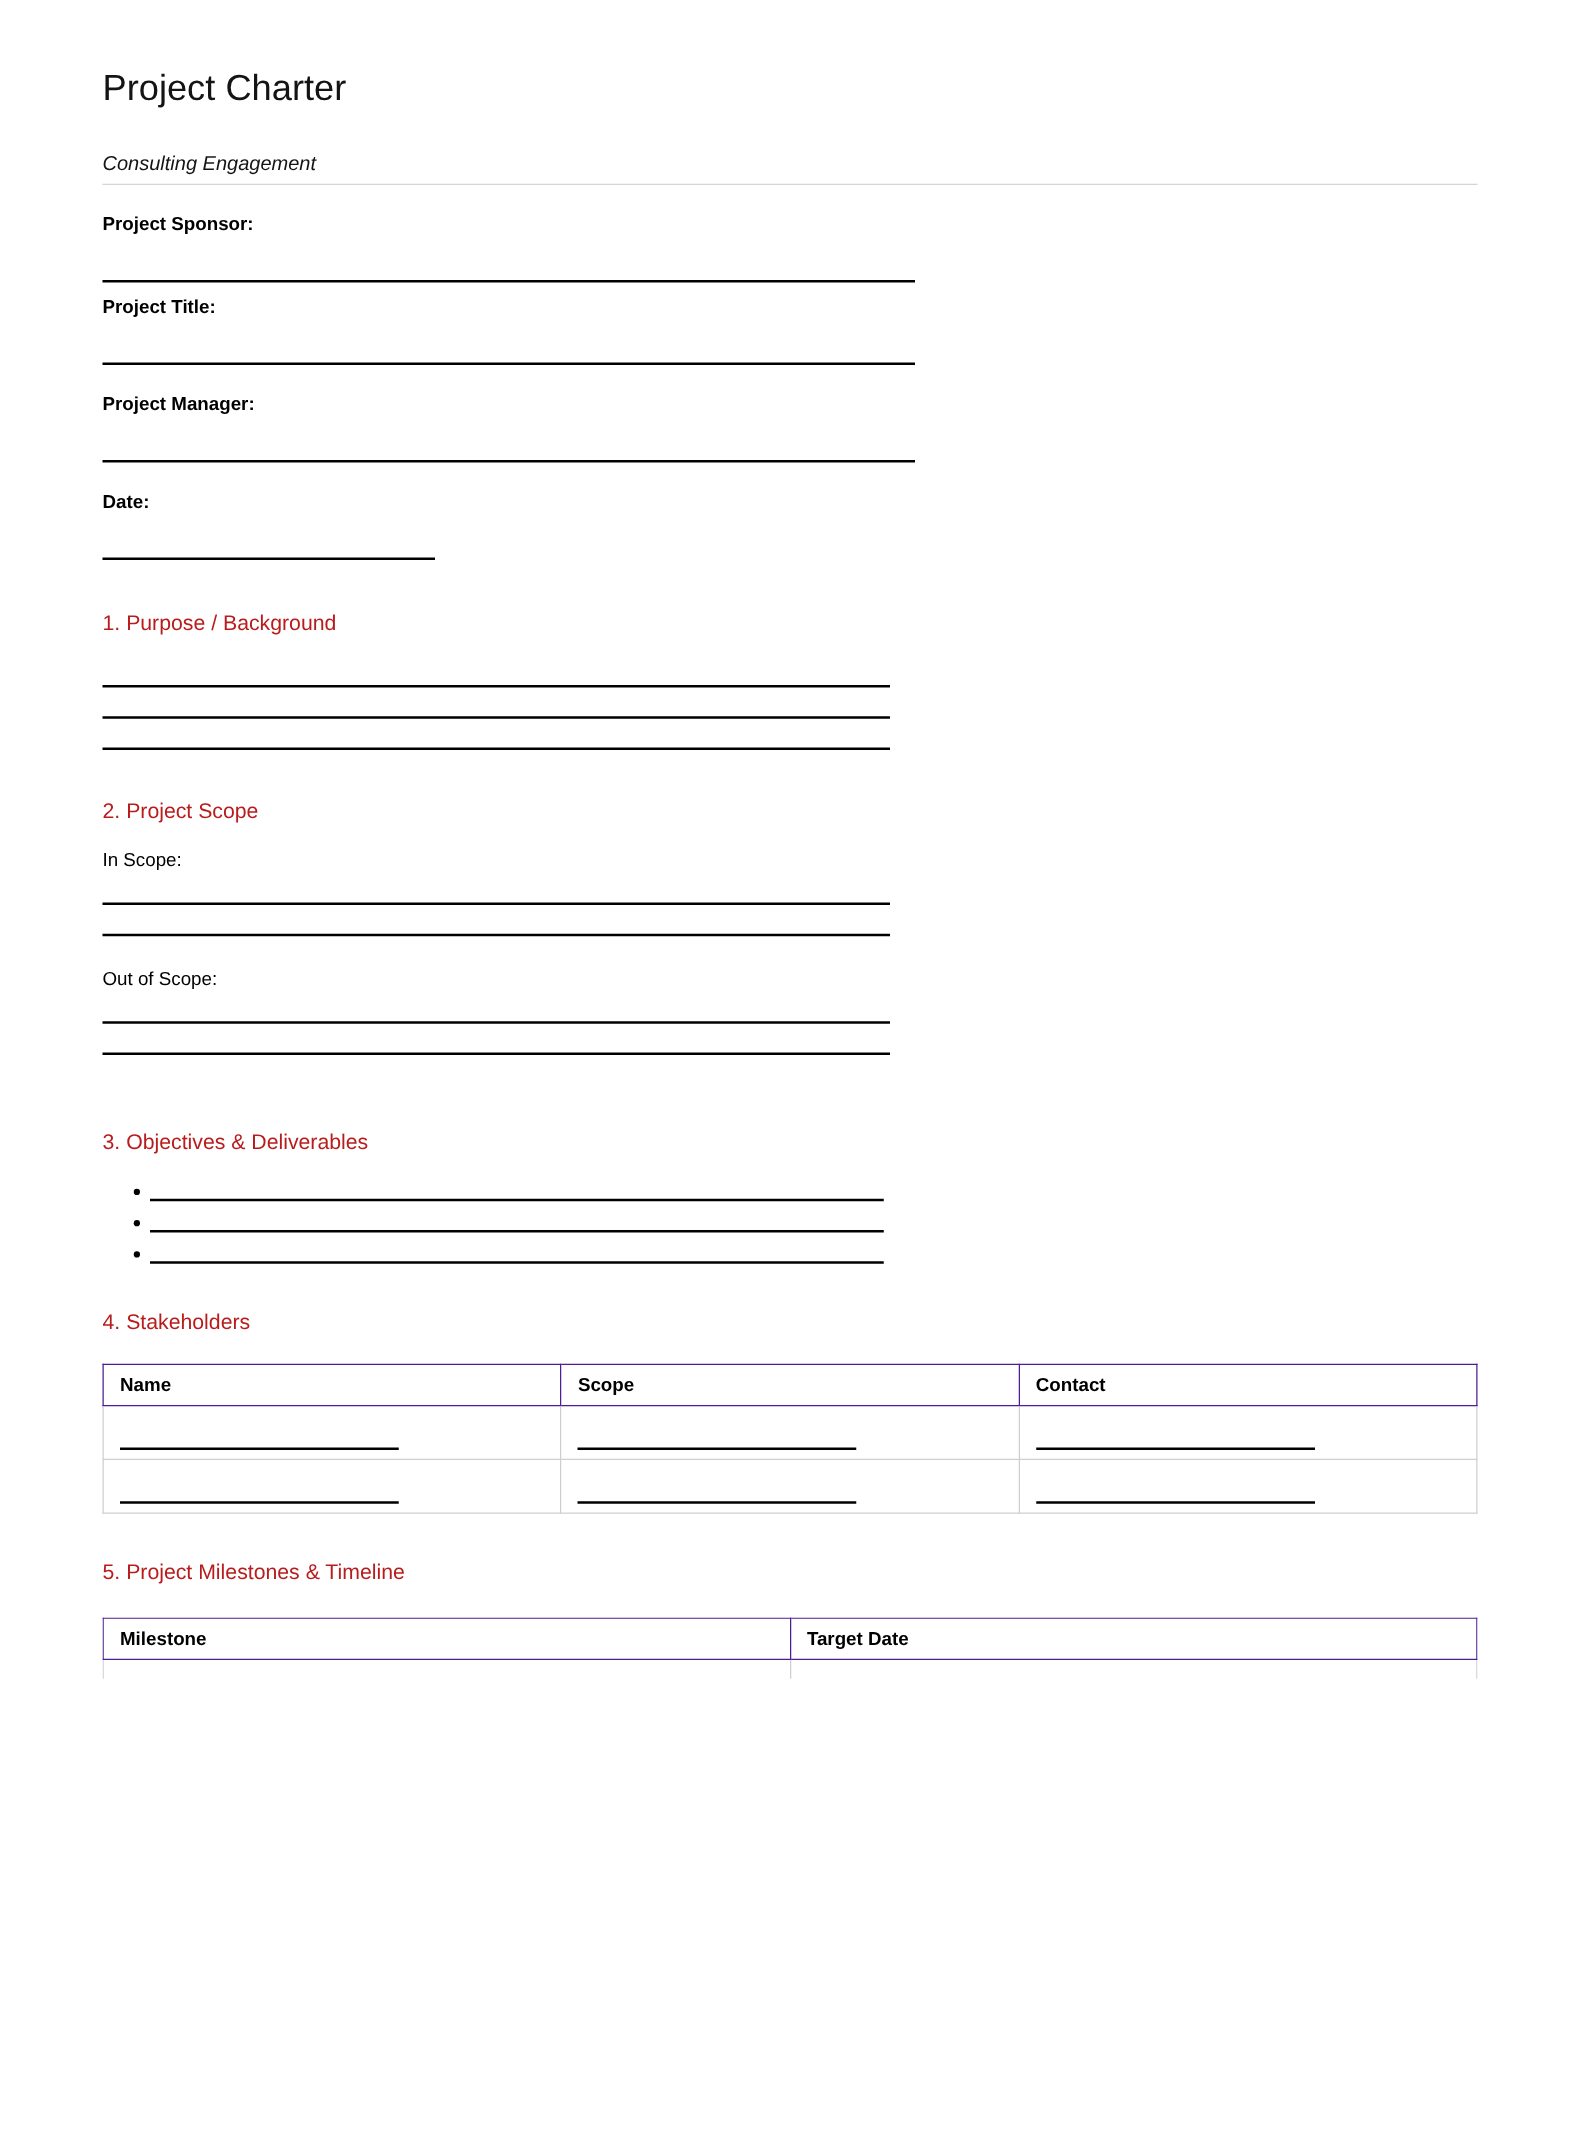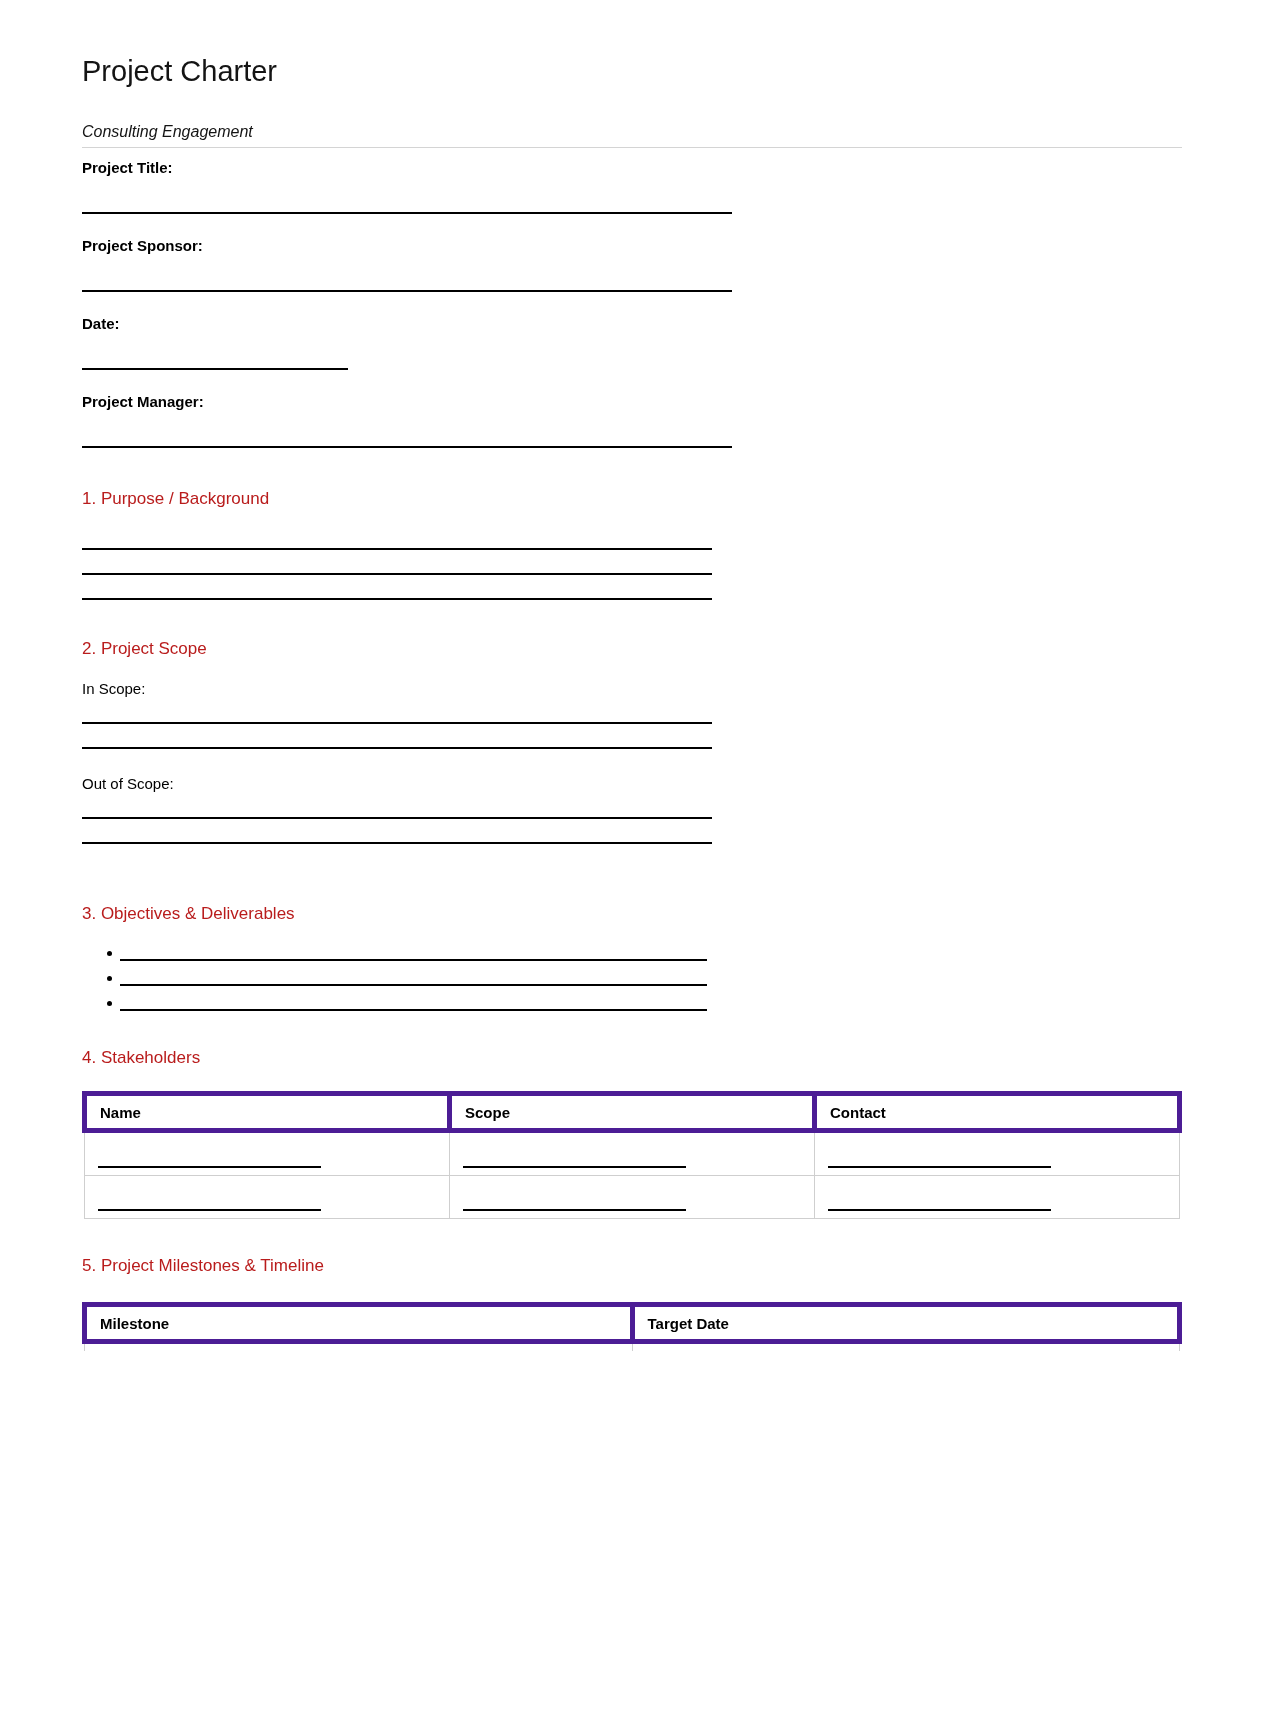--- a/index.html
+++ b/index.html
@@ -121,21 +121,21 @@
   }
 
   
   table.grid {
     border-collapse: collapse;
     table-layout: fixed;
     width: 1100px;
     margin-top: 25px;
   }
   table.grid th {
-    border: 5px solid #4c1d95;
+    border: 1px solid #4c1d95;
     text-align: left;
     font-size: 15px;
     font-weight: 700;
     line-height: 1;
     padding: 9px 13px 8px 13px;
   }
   table.grid td {
     border: 1px solid #cfcfcf;
     height: 35px;
     vertical-align: bottom;
@@ -157,37 +157,37 @@
 <body>
 
 <div class="page">
 
   <h1 class="doc-title">Project Charter</h1>
 
   <div class="doc-subtitle">Consulting Engagement</div>
   <hr class="rule">
 
   <div>
+    <div class="field-label">Project Sponsor:</div>
+    <div class="field-line"></div>
+  </div>
+
+  <div>
     <div class="field-label first">Project Title:</div>
     <div class="field-line"></div>
   </div>
 
   <div>
-    <div class="field-label">Project Sponsor:</div>
+    <div class="field-label">Project Manager:</div>
     <div class="field-line"></div>
   </div>
 
   <div>
     <div class="field-label">Date:</div>
     <div class="field-line short"></div>
-  </div>
-
-  <div>
-    <div class="field-label">Project Manager:</div>
-    <div class="field-line"></div>
   </div>
 
   <h3 class="section-title mt-purpose">1. Purpose / Background</h3>
   <div class="wlines">
     <div class="wline"></div>
     <div class="wline"></div>
     <div class="wline"></div>
   </div>
 
   <h3 class="section-title mt-scope">2. Project Scope</h3>

